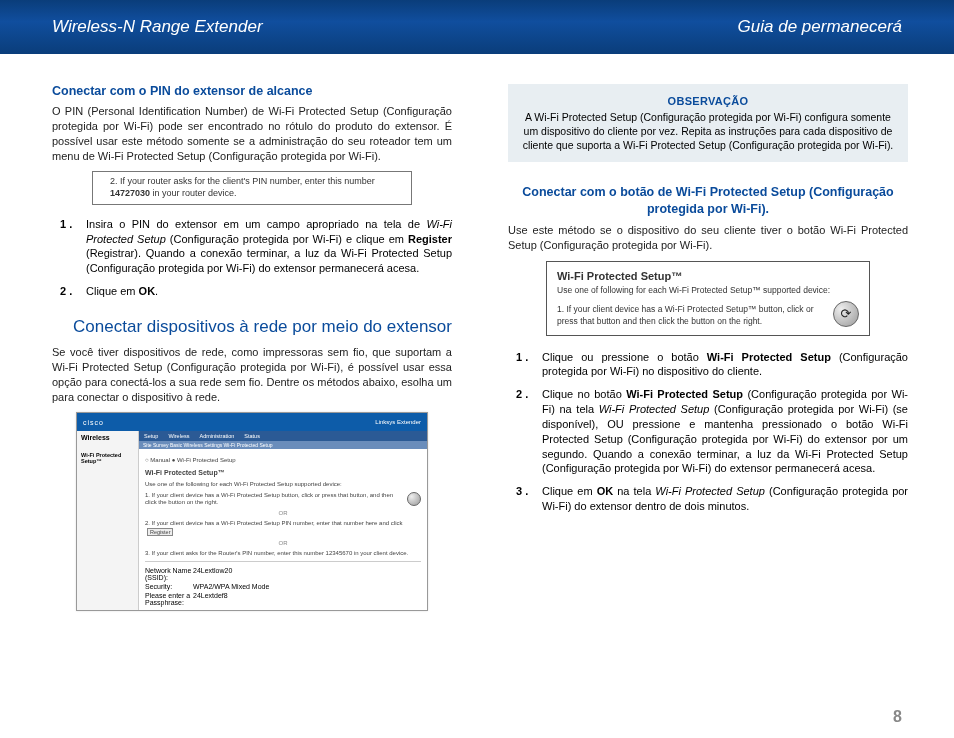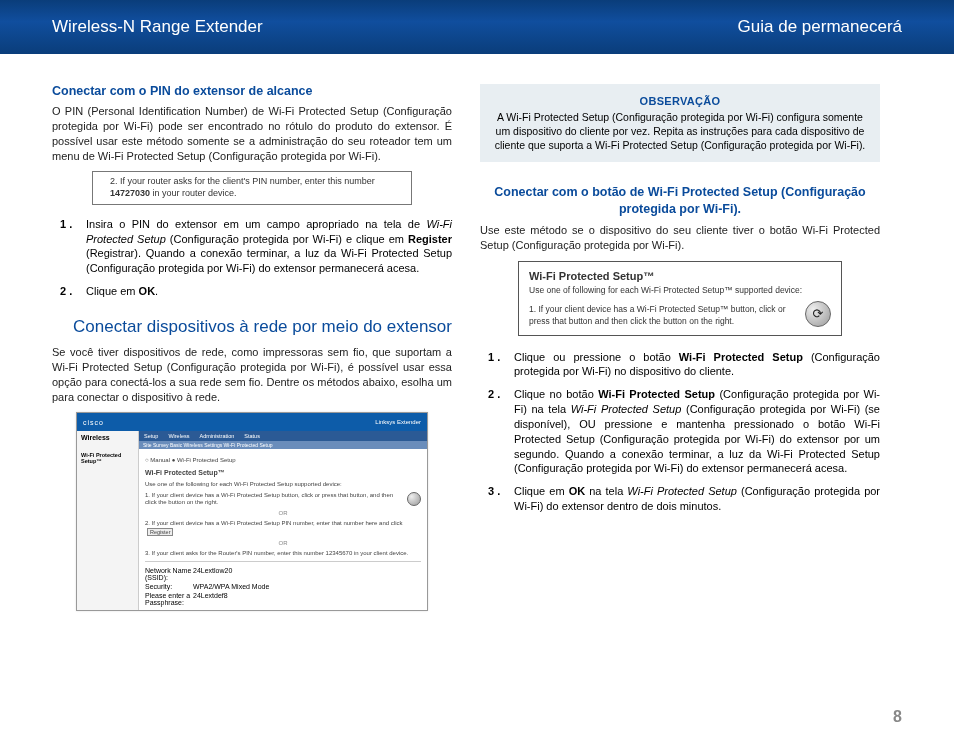--- a/index.html
+++ b/index.html
@@ -15,24 +15,25 @@
     background: linear-gradient(#0a3d7a 0%, #104e9e 40%, #0a3d7a 100%);
     height: 54px;
     width: 100%;
     display: flex;
     justify-content: space-between;
     align-items: center;
     padding: 0 52px;
     color: #fff;
     font-size: 17px;
     font-weight: 300;
+    font-style: italic;
   }
   .page {
     display: flex;
-    gap: 28px;
+    gap: 56px;
     padding: 30px 52px 0 52px;
   }
   .col { flex: 1; min-width: 0; }
   .col-left { flex: 0 0 400px; }
   .col-right { flex: 0 0 400px; }
   h3.sub {
     color: #0a4b9b;
     font-size: 12.5px;
     font-weight: 700;
     margin: 0 0 6px 0;

